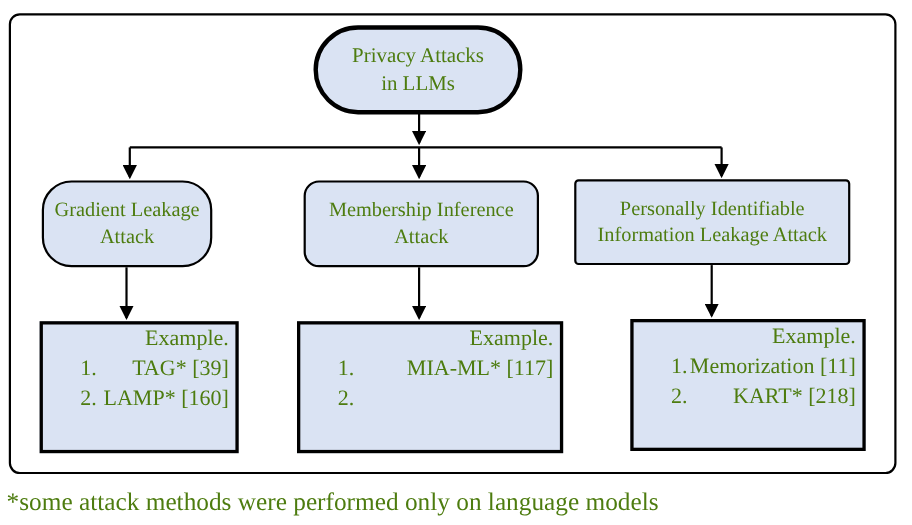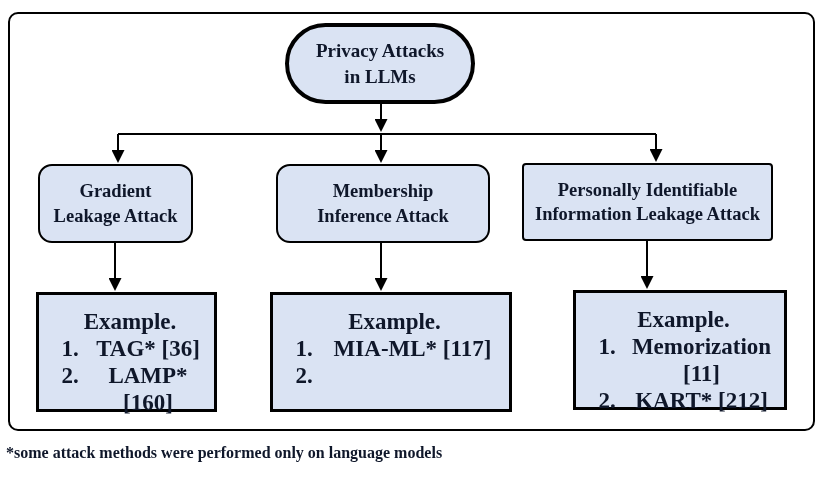--- a/index.html
+++ b/index.html
@@ -6,23 +6,22 @@
     --node-fill:#dae3f3;
     --line:#000000;
     --bg:#ffffff;
   }
   html,body{margin:0;padding:0;background:var(--bg);}
   .canvas{
     position:relative;
     width:829px;height:477px;
     background:var(--bg);
     font-family:"Liberation Serif", serif;
-    color:#0f172a;
+    color:#4d7c0f;
     overflow:hidden;
-    font-weight:bold;
   }
   .outer-frame{
     position:absolute;left:8px;top:12px;
     width:803px;height:415px;
     border:2.5px solid var(--line);
     border-radius:10px;
     background:var(--bg);
   }
   .connectors{
     position:absolute;left:0;top:0;width:829px;height:477px;
@@ -36,41 +35,41 @@
     text-align:center;
     font-size:18.5px;line-height:1.32;
     box-sizing:border-box;
   }
   .stadium{
     left:285px;top:23px;width:190px;height:81px;
     border-width:4.5px;border-radius:44px;
     font-size:19px;
   }
   .stadium .lbl{max-width:138px;}
-  .attack1{left:38px;top:164px;width:155px;height:79px;border-radius:14px;padding:0 6px;}
+  .attack1{left:38px;top:164px;width:155px;height:79px;border-radius:27px;padding:0 6px;}
   .attack2{left:276px;top:164px;width:214px;height:79px;border-radius:14px;padding:0 20px;}
   .attack3{left:522px;top:163px;width:251px;height:78px;border-radius:4px;padding:0 4px;}
   .example{
     position:absolute;
     background:var(--node-fill);
     border:3px solid var(--line);
     box-sizing:border-box;
-    font-size:23px;line-height:27px;
-    padding:13px 6px 0 13px;
-    text-align:center;
+    font-size:20px;line-height:27px;
+    padding:0 6px 0 13px;
+    text-align:right;
   }
   .ex1{left:36px;top:292px;width:181px;height:120px;}
   .ex2{left:270px;top:292px;width:242px;height:120px;}
   .ex3{left:573px;top:290px;width:214px;height:120px;}
   .ex-row{display:flex;align-items:flex-start;}
   .ex-num{flex:0 0 36px;}
   .ex-text{flex:1 1 auto;}
   .footnote{
     position:absolute;left:6px;top:444px;
-    font-size:16px;
+    font-size:23px;
   }
 </style>
 </head>
 <body>
 
 <div class="canvas">
 
   <div class="outer-frame"></div>
 
   <svg class="connectors" viewBox="0 0 829 477" xmlns="http://www.w3.org/2000/svg" aria-hidden="true">
@@ -104,21 +103,21 @@
     <span>Membership Inference Attack</span>
   </div>
   <div class="node attack3">
     <span>Personally Identifiable Information Leakage Attack</span>
   </div>
 
   <div class="example ex1">
     <div>Example.</div>
     <div class="ex-row">
       <span class="ex-num">1.</span>
-      <span class="ex-text">TAG* [36]</span>
+      <span class="ex-text">TAG* [39]</span>
     </div>
     <div class="ex-row">
       <span class="ex-num">2.</span>
       <span class="ex-text">LAMP* [160]</span>
     </div>
   </div>
 
   <div class="example ex2">
     <div>Example.</div>
     <div class="ex-row">
@@ -131,19 +130,19 @@
   </div>
 
   <div class="example ex3">
     <div>Example.</div>
     <div class="ex-row">
       <span class="ex-num">1.</span>
       <span class="ex-text">Memorization [11]</span>
     </div>
     <div class="ex-row">
       <span class="ex-num">2.</span>
-      <span class="ex-text">KART* [212]</span>
+      <span class="ex-text">KART* [218]</span>
     </div>
   </div>
 
   <div class="footnote">*some attack methods were performed only on language models</div>
 
 </div>
 
 </body></html>

